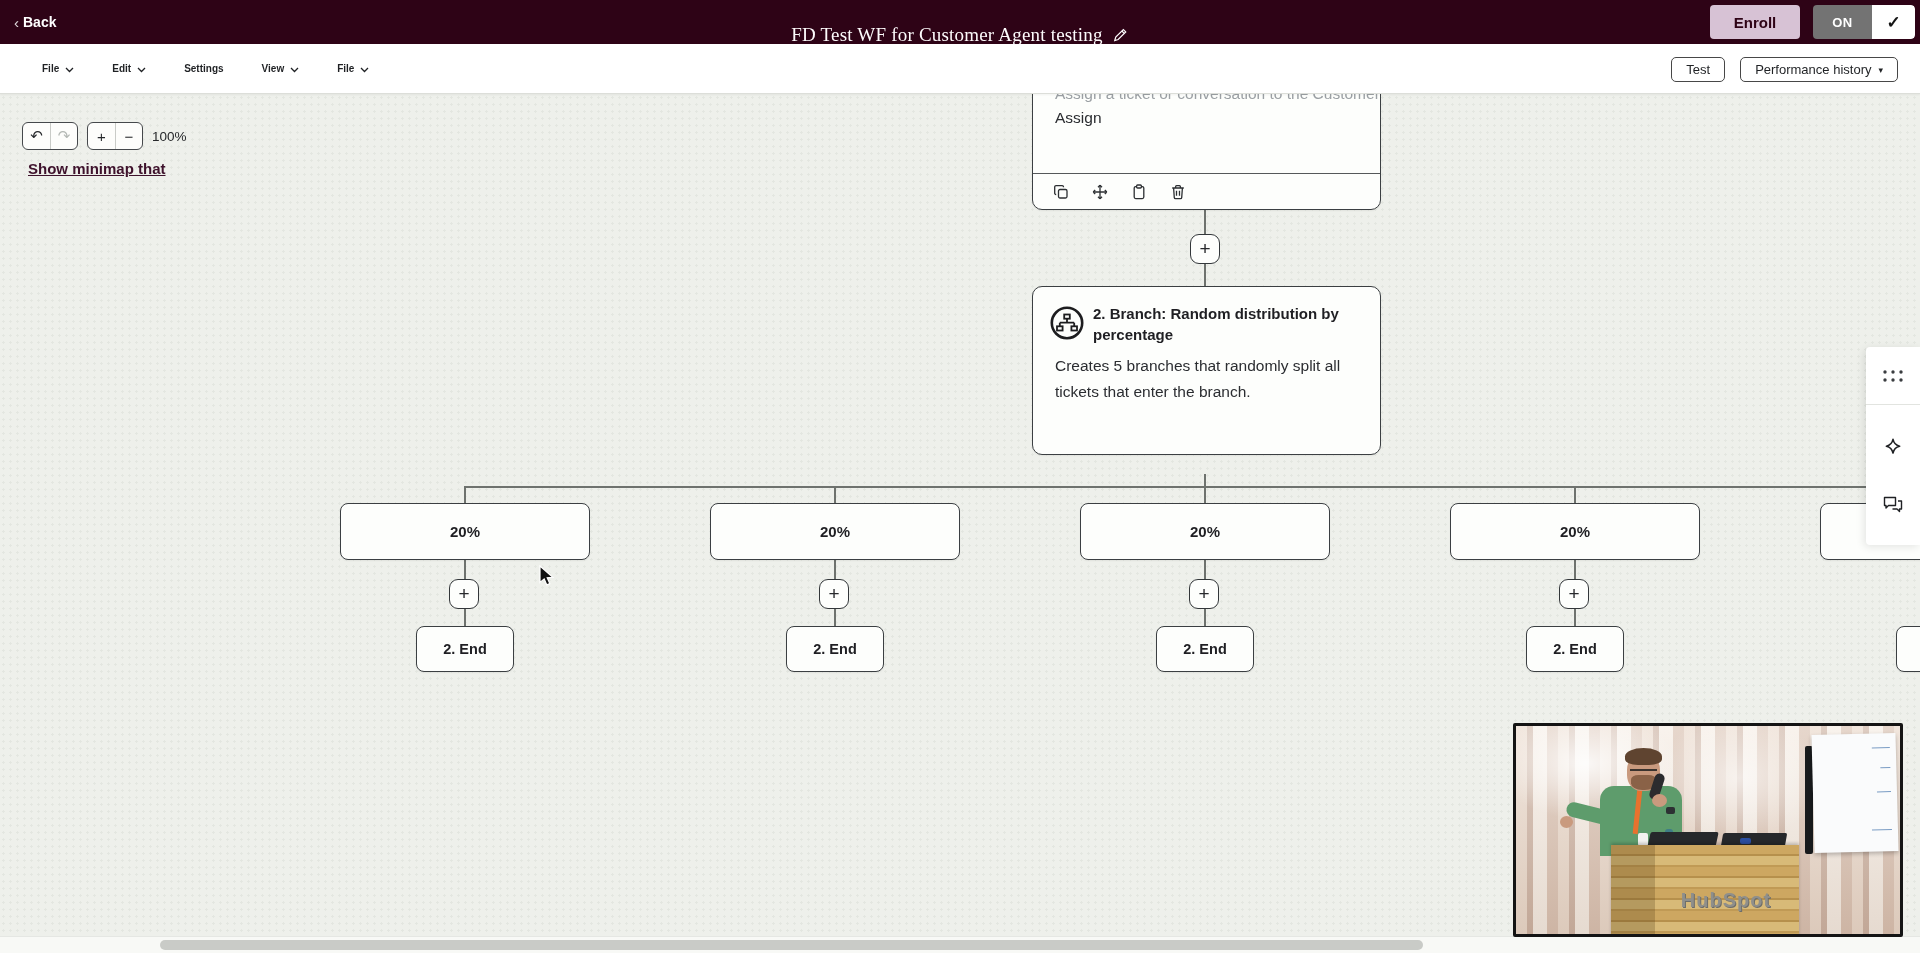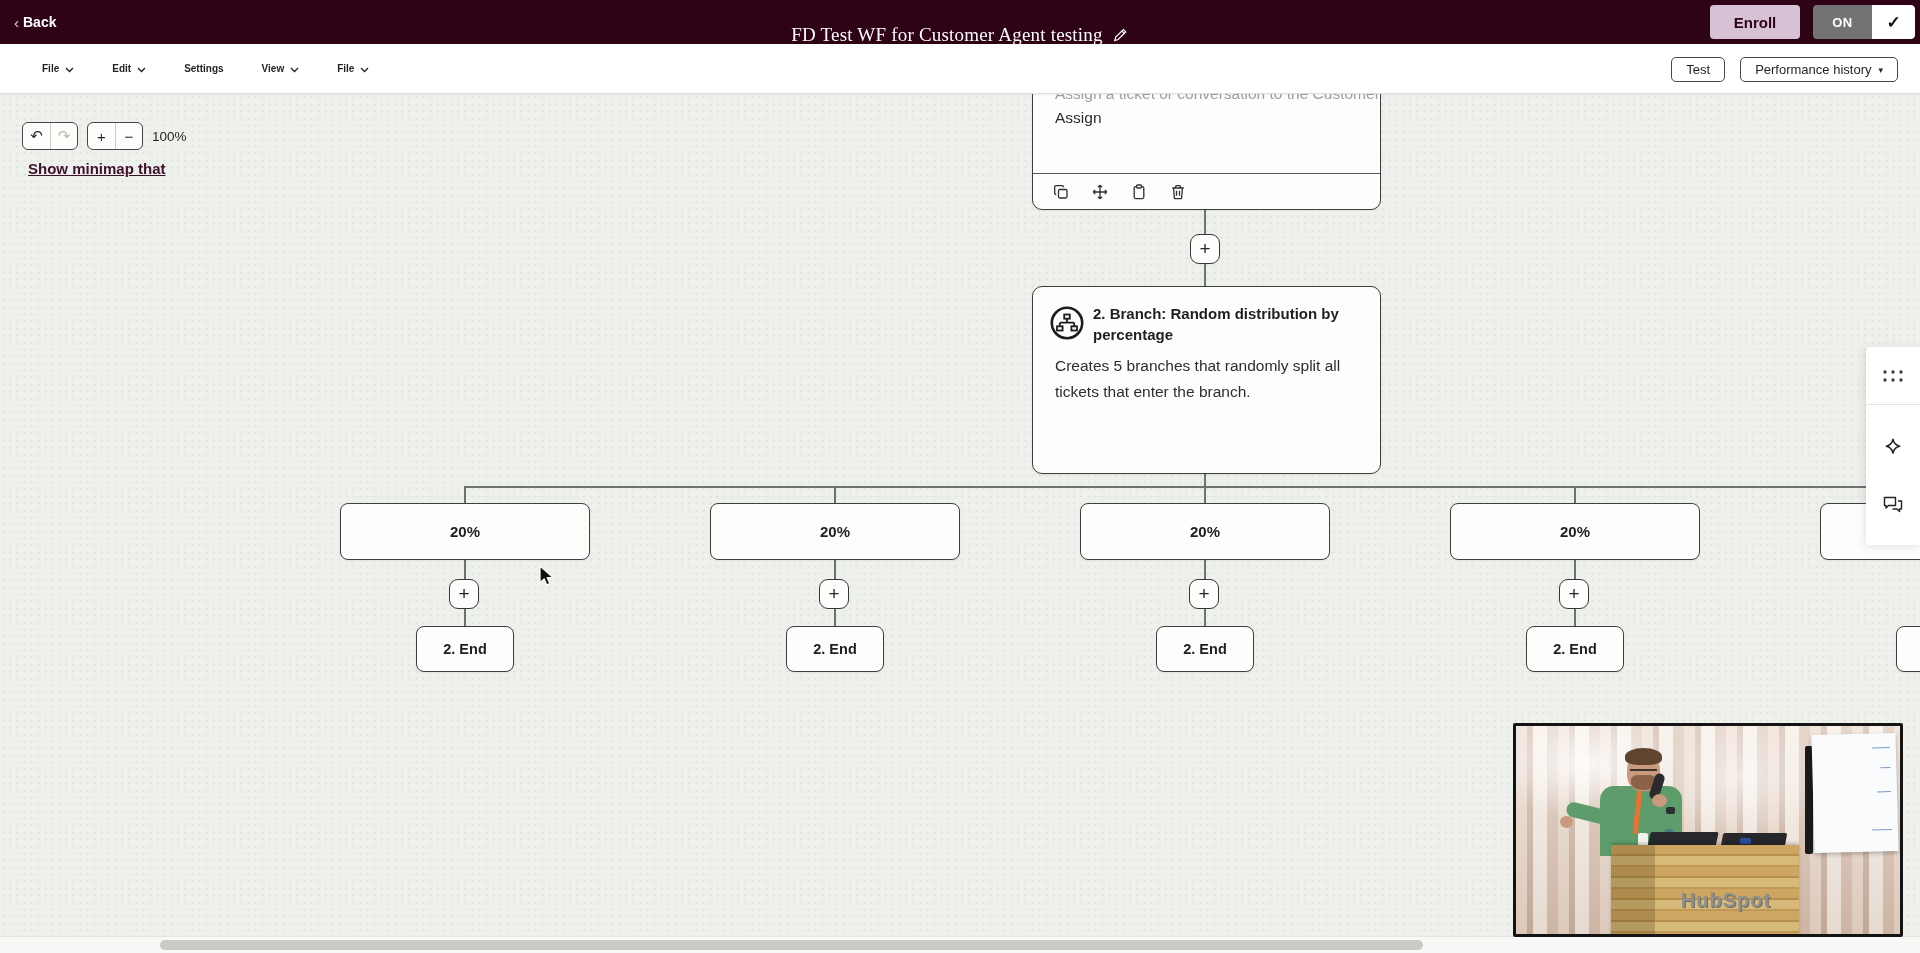--- a/index.html
+++ b/index.html
@@ -226,21 +226,21 @@
       <span class="nf-icon">
         <svg viewBox="0 0 16 16" width="16" height="16" fill="none" stroke="currentColor" stroke-width="1.3">
             <path d="M2.2 4h11.6M5.6 4V2.7a1 1 0 0 1 1-1h2.8a1 1 0 0 1 1 1V4M3.6 4l.7 9.6a1.2 1.2 0 0 0 1.2 1.1h5a1.2 1.2 0 0 0 1.2-1.1L12.4 4M6.5 6.8v5M9.5 6.8v5"></path>
           </svg>
       </span>
     </div>
   </div>
 
   <div class="plus-btn" style="left:1190px; top:140px;">+</div>
 
-  <div class="node" style="left:1032px; top:192px; width:349px; height:188px;">
+  <div class="node" style="left:1032px; top:192px; width:349px; height:169px;">
     <span class="branch-icon-circle">
       <svg viewBox="0 0 36 36" width="36" height="36" fill="none" stroke="#1d1d1f">
         <circle cx="18" cy="18" r="15.2" stroke-width="2.6"></circle>
         <g stroke-width="1.8">
           <rect x="15.2" y="9.5" width="5.6" height="4.2"></rect>
           <path d="M18 13.7v4M10.8 17.7h14.4M10.8 17.7v3.6M25.2 17.7v3.6"></path>
           <rect x="8" y="21.3" width="5.6" height="4.2"></rect>
           <rect x="22.4" y="21.3" width="5.6" height="4.2"></rect>
         </g>
       </svg>

